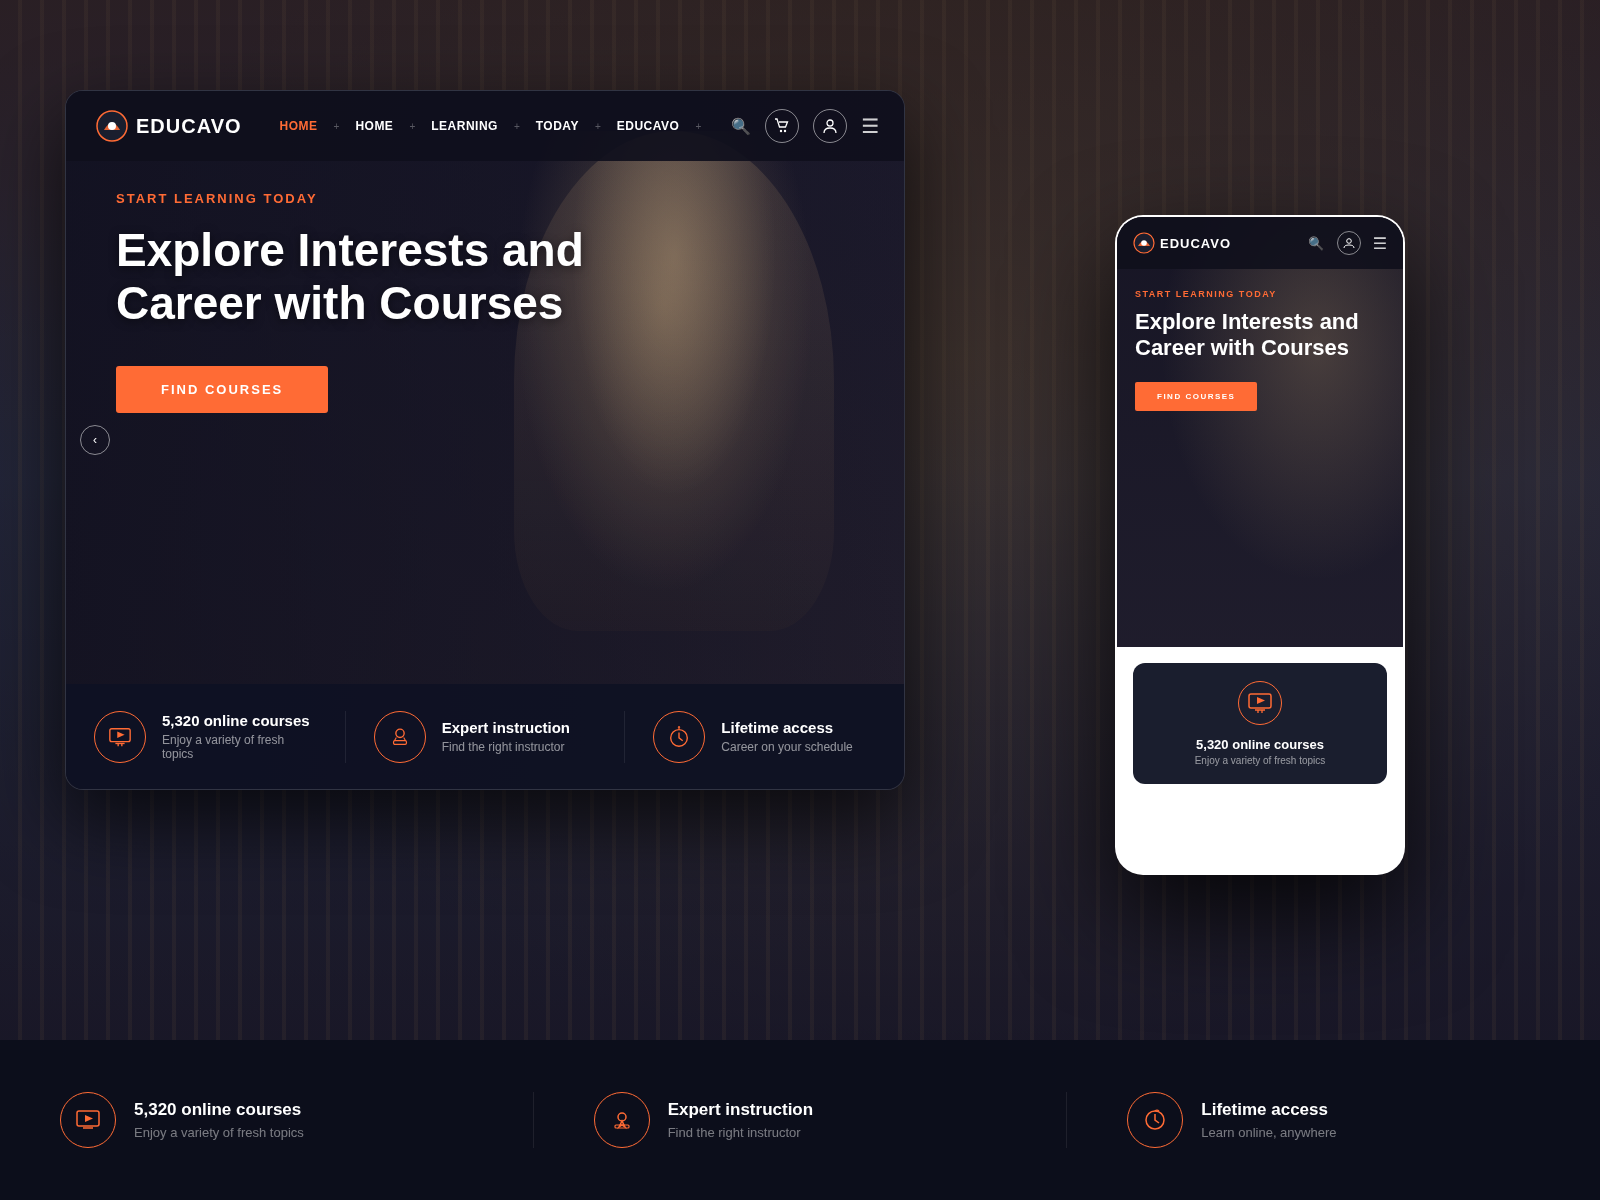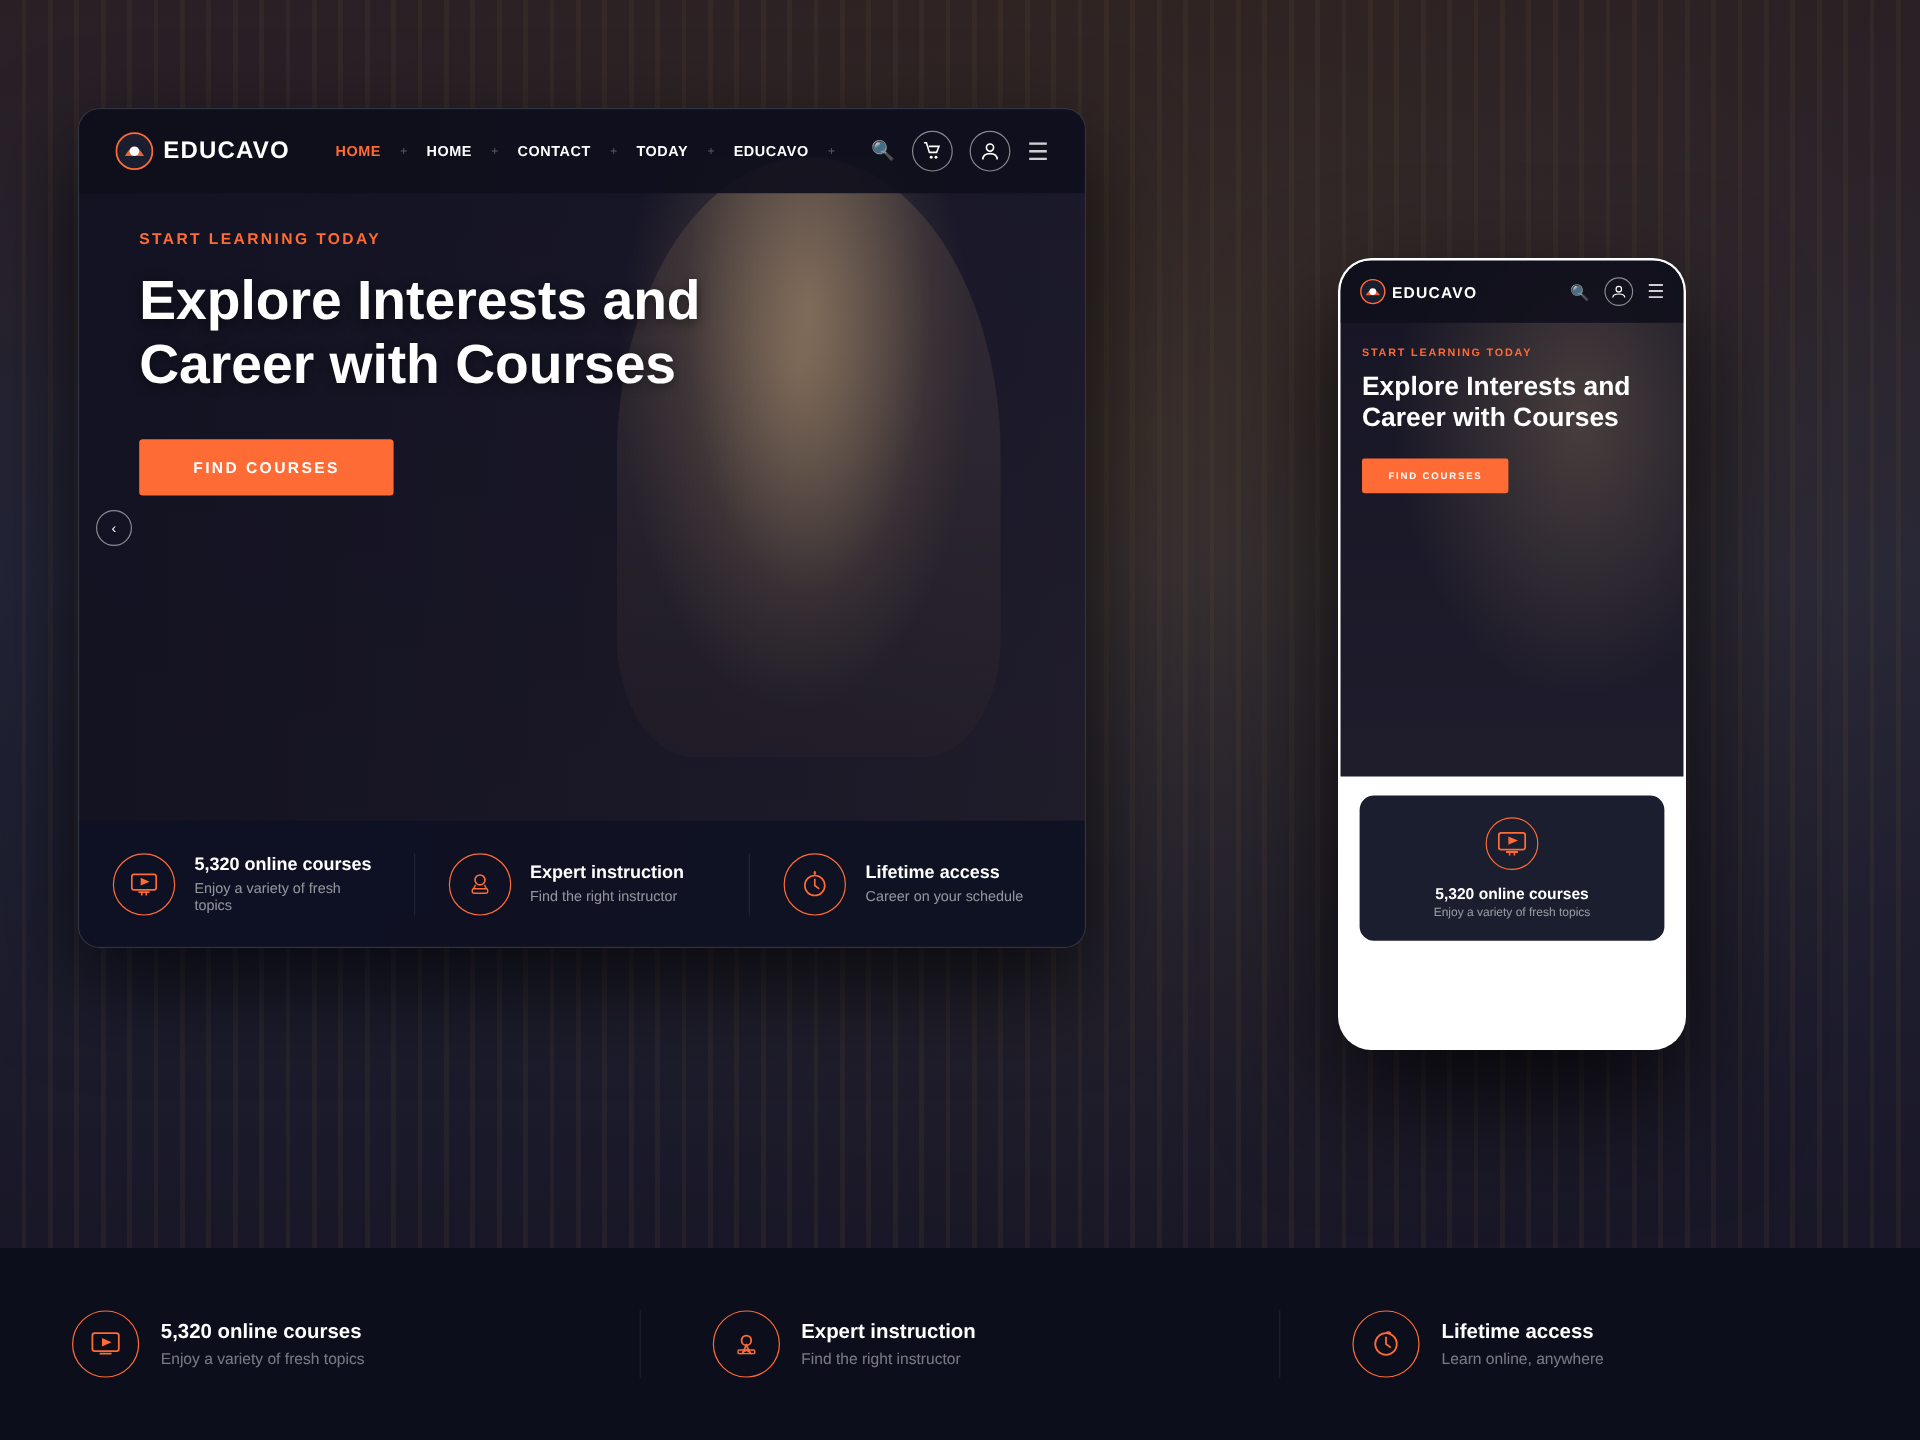--- a/index.html
+++ b/index.html
@@ -557,21 +557,21 @@
         </svg>
       </div>
       <span class="logo-text">EDUCAVO</span>
     </div>
 
     <div class="desktop-nav-links">
       <span class="nav-item">HOME</span>
       <span style="color:rgba(255,255,255,0.3);font-size:10px">+</span>
       <span class="nav-item white">HOME</span>
       <span style="color:rgba(255,255,255,0.3);font-size:10px">+</span>
-      <span class="nav-item white">CONTACT</span>
+      <span class="nav-item white">LEARNING</span>
       <span style="color:rgba(255,255,255,0.3);font-size:10px">+</span>
       <span class="nav-item white">TODAY</span>
       <span style="color:rgba(255,255,255,0.3);font-size:10px">+</span>
       <span class="nav-item white">EDUCAVO</span>
       <span style="color:rgba(255,255,255,0.3);font-size:10px">+</span>
     </div>
 
     <div class="nav-icons">
       <span class="nav-icon-plain">🔍</span>
       <div class="nav-icon-btn">

